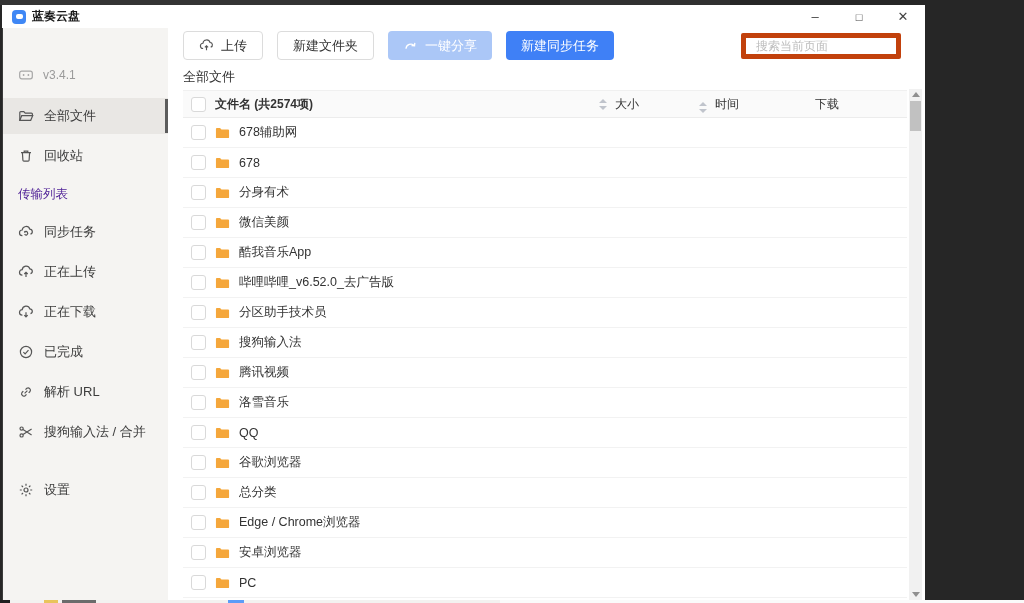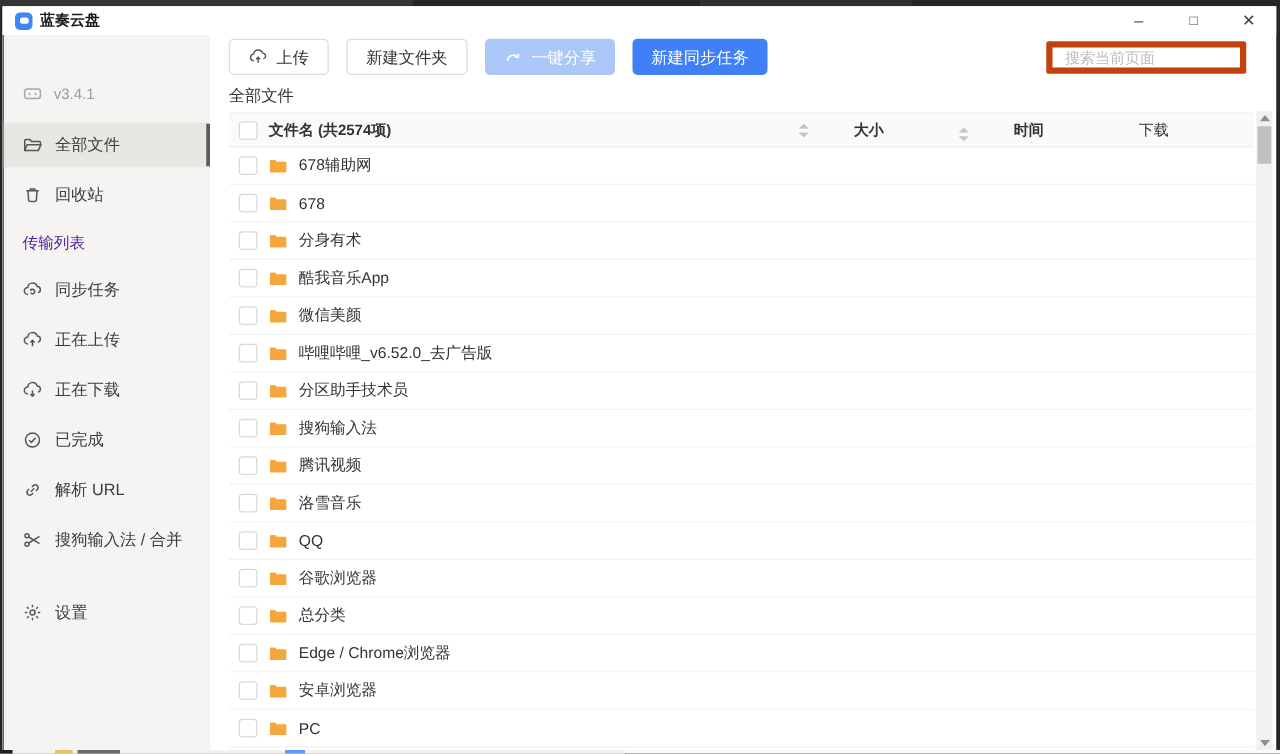--- a/index.html
+++ b/index.html
@@ -10,21 +10,21 @@
   .edge-bottom { position:absolute; left:0; right:0; bottom:0; height:3px; background:#fafafa; }
   .edge-bottom .eb-dark { position:absolute; left:0; bottom:0; width:10px; height:3px; background:#1f1f1f; }
   .edge-bottom .eb-side { position:absolute; left:10px; bottom:0; width:490px; height:3px; background:#f3f2f0; }
   .edge-bottom .eb-yellow { position:absolute; left:44px; bottom:0; width:14px; height:3px; background:#e9c45c; }
   .edge-bottom .eb-text { position:absolute; left:62px; bottom:0; width:34px; height:3px; background:#6b6b6b; }
   .edge-bottom .eb-blue { position:absolute; left:228px; bottom:0; width:16px; height:3px; background:#5b9cf8; }
   .edge-top-seg1 { position:absolute; left:0; top:0; width:330px; height:5px; background:#343434; }
   .edge-top-seg2 { position:absolute; left:560px; top:0; width:170px; height:5px; background:#303030; }
 
   
-  .app { position:absolute; left:2px; top:5px; width:1019px; height:595px; background:#fff; display:flex; flex-direction:column; }
+  .app { position:absolute; left:2px; top:5px; width:923px; height:595px; background:#fff; display:flex; flex-direction:column; }
 
   .titlebar { height:23px; flex:0 0 23px; display:flex; align-items:center; padding-left:10px; background:#fff; }
   .app-logo { width:14px; height:14px; border-radius:4px; background:#3f87f5; display:flex; align-items:center; justify-content:center; margin-right:6px; }
   .app-logo i { display:block; width:7px; height:5px; background:#fff; border-radius:2px; }
   .app-title { font-size:12px; font-weight:bold; color:#1a1a1a; }
   .win-controls { margin-left:auto; display:flex; align-items:center; height:100%; }
   .win-btn { width:44px; height:100%; display:flex; align-items:center; justify-content:center; font-size:13px; color:#444; cursor:pointer; }
   .win-btn.max { font-size:11px; }
 
   .body { flex:1; display:flex; position:relative; overflow:hidden; }
@@ -51,21 +51,21 @@
   .btn.soft svg { stroke:#fff; }
   .btn.primary { background:#3f80f6; color:#fff; border:none; }
   .search-box { position:absolute; right:6px; top:2px; width:160px; height:26px; border:5px solid #c2410c; border-radius:2px; background:#fff; display:flex; align-items:center; }
   .search-box input { border:none; outline:none; width:100%; height:100%; padding:0 10px; font-size:12px; color:#333; font-family:inherit; background:transparent; }
   .search-box input::placeholder { color:#bdbdbd; }
 
   .breadcrumb { height:26px; display:flex; align-items:center; font-size:13px; color:#333; flex:0 0 26px; margin-top:4px; }
 
   .thead { height:28px; flex:0 0 28px; background:#fafafa; border-top:1px solid #f0f0f0; border-bottom:1px solid #ececec; display:flex; align-items:center; padding-left:8px; margin-right:18px; font-size:12px; color:#333; }
   .col-name { flex:1; display:flex; align-items:center; gap:9px; font-weight:bold; }
-  .col-size, .col-time { width:100px; display:flex; align-items:flex-end; font-weight:bold;margin-left:28px; }
+  .col-size, .col-time { width:100px; display:flex; align-items:flex-end; font-weight:normal; }
   .col-dl { width:92px; font-weight:normal; }
   .sort { display:inline-flex; flex-direction:column; gap:3px; margin-right:8px; cursor:pointer; }
   .sort .up { width:0; height:0; border-left:4px solid transparent; border-right:4px solid transparent; border-bottom:4px solid #c0c4cc; }
   .sort .dn { width:0; height:0; border-left:4px solid transparent; border-right:4px solid transparent; border-top:4px solid #c0c4cc; }
   .col-name .sort { margin-left:auto; }
 
   .rows { flex:1; overflow:hidden; margin-right:18px; }
   .frow { height:30px; display:flex; align-items:center; gap:9px; padding-left:8px; border-bottom:1px solid #f2f2f2; cursor:pointer; background:#fff;text-align:right; }
   .frow .fname { font-size:12.5px; color:#333; }
 
@@ -276,30 +276,30 @@
             </span>
             <span class="fname">分身有术</span>
           </div>
           <div class="frow">
             <span class="checkbox"></span>
             <span class="folder-ico">
               <svg width="15" height="14" viewBox="0 0 16 14">
                 <path d="M1 2.6 a1 1 0 0 1 1-1 h3.4 l1.5 1.6 h7.1 a1 1 0 0 1 1 1 v7.2 a1 1 0 0 1 -1 1 H2 a1 1 0 0 1 -1-1 z" fill="#f5a73b"></path>
               </svg>
             </span>
+            <span class="fname">微信美颜</span>
+          </div>
+          <div class="frow">
+            <span class="checkbox"></span>
+            <span class="folder-ico">
+              <svg width="15" height="14" viewBox="0 0 16 14">
+                <path d="M1 2.6 a1 1 0 0 1 1-1 h3.4 l1.5 1.6 h7.1 a1 1 0 0 1 1 1 v7.2 a1 1 0 0 1 -1 1 H2 a1 1 0 0 1 -1-1 z" fill="#f5a73b"></path>
+              </svg>
+            </span>
             <span class="fname">酷我音乐App</span>
-          </div>
-          <div class="frow">
-            <span class="checkbox"></span>
-            <span class="folder-ico">
-              <svg width="15" height="14" viewBox="0 0 16 14">
-                <path d="M1 2.6 a1 1 0 0 1 1-1 h3.4 l1.5 1.6 h7.1 a1 1 0 0 1 1 1 v7.2 a1 1 0 0 1 -1 1 H2 a1 1 0 0 1 -1-1 z" fill="#f5a73b"></path>
-              </svg>
-            </span>
-            <span class="fname">微信美颜</span>
           </div>
           <div class="frow">
             <span class="checkbox"></span>
             <span class="folder-ico">
               <svg width="15" height="14" viewBox="0 0 16 14">
                 <path d="M1 2.6 a1 1 0 0 1 1-1 h3.4 l1.5 1.6 h7.1 a1 1 0 0 1 1 1 v7.2 a1 1 0 0 1 -1 1 H2 a1 1 0 0 1 -1-1 z" fill="#f5a73b"></path>
               </svg>
             </span>
             <span class="fname">哔哩哔哩_v6.52.0_去广告版</span>
           </div>

